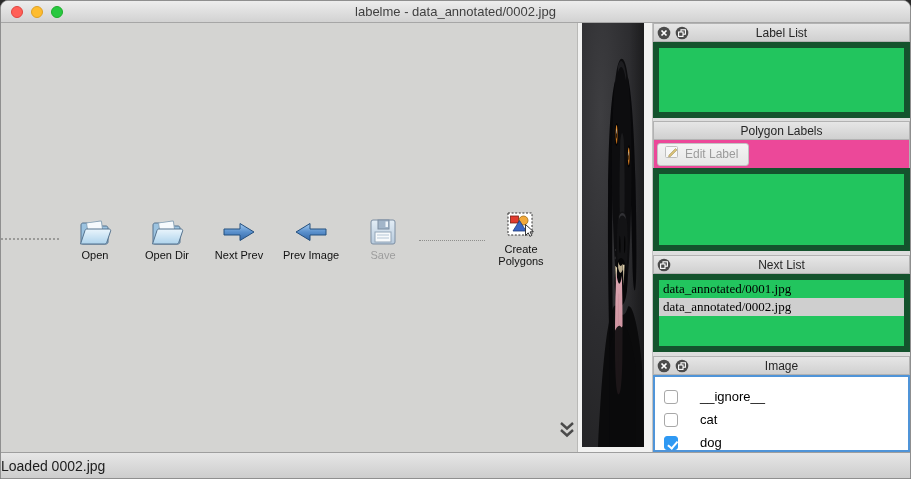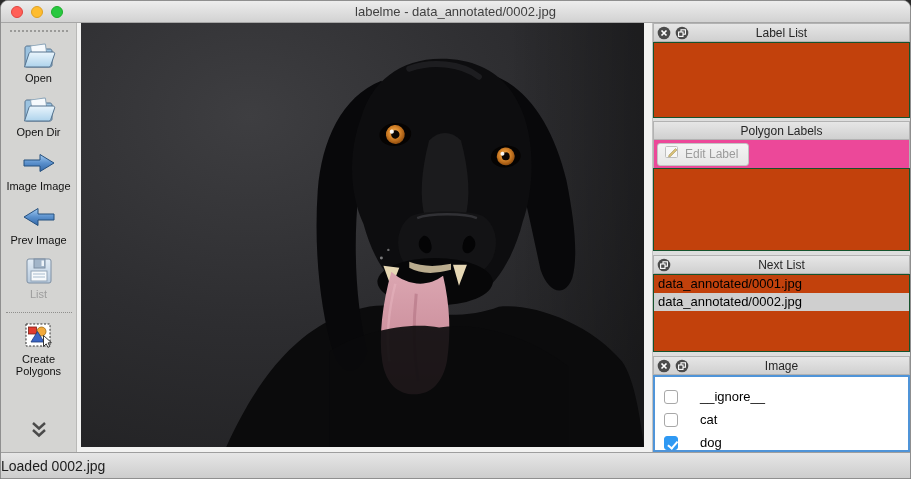--- a/index.html
+++ b/index.html
@@ -12,42 +12,42 @@
   .light { width:12px; height:12px; border-radius:50%; }
   .light.red { background:#ff5f57; border:1px solid #e0443e; }
   .light.yellow { background:#febc2e; border:1px solid #dea123; }
   .light.green { background:#28c840; border:1px solid #1dad2b; }
   .title-text { font-size:13px; color:#3f3f3f; }
 
   
   .main { flex:1; display:flex; min-height:0; }
 
   
-  .toolbar { flex:0 0 76px; background:#d4d4d2; border-right:1px solid #b9b9b7; display:flex; flex-direction:column; align-items:center; padding-top:4px; }
+  .toolbar { flex:0 0 76px; background:#d4d4d2; border-right:1px solid #b9b9b7; display:flex; flex-direction:row; align-items:center; padding-top:4px; }
   .tb-handle { width:58px; border-top:2px dotted #9a9a98; margin:3px 0 4px 0; }
   .tb-sep { width:66px; border-top:1px dotted #8f8f8d; margin:6px 0 4px 0; }
   .tb-btn { width:72px; display:flex; flex-direction:column; align-items:center; gap:2px; padding:4px 0 6px 0; cursor:default; }
   .tb-btn .ic { height:30px; display:flex; align-items:center; justify-content:center; }
   .tb-btn .lbl { font-size:11px; color:#111; text-align:center; line-height:12px; }
   .tb-btn.disabled .lbl { color:#9d9d9d; }
   .tb-chevron { margin-top:auto; margin-bottom:10px; }
 
   
   .canvas-outer { flex:1; background:#f2f2f1; padding:0 8px 5px 4px; min-width:0; }
   .canvas { width:100%; height:100%; background:#2b2b2e; }
   .canvas svg { display:block; width:100%; height:100%; }
 
   
   .rightpanel { flex:0 0 258px; background:#dedede; display:flex; flex-direction:column; border-left:1px solid #c2c2c2; }
   .dock { display:flex; flex-direction:column; }
   .dock-header { height:19px; flex:0 0 19px; background:linear-gradient(#e6e6e6,#d0d0d0); border:1px solid #b2b2b2; position:relative; display:flex; align-items:center; justify-content:center; }
   .dock-header .htitle { font-size:12px; color:#262626; }
   .hbtns { position:absolute; left:3px; top:2px; display:flex; gap:4px; }
   .hbtn { width:14px; height:14px; cursor:default; }
-  .listbox { background:#c2410c; border:1px solid #14532d; flex:1; overflow:hidden; }
+  .listbox { background:#22c55e; border:6px solid #14532d; flex:1; overflow:hidden;font-family:Liberation Serif, serif; }
   .gap3 { flex:0 0 3px; } .gap4 { flex:0 0 4px; }
   .dock-ll { flex:0 0 95px; } .dock-pl { flex:0 0 130px; } .dock-fl { flex:0 0 97px; } .dock-fg { flex:0 0 96px; }
 
   .edit-tray { flex:0 0 28px; background:#ec4899; border-left:1px solid #b2b2b2; border-right:1px solid #b2b2b2; display:flex; align-items:center; padding-left:3px; }
   .edit-btn { display:flex; align-items:center; gap:5px; background:linear-gradient(#f4f4f4,#e6e6e6); border:1px solid #c2c2c2; border-radius:3px; height:23px; padding:0 10px 0 6px; }
   .edit-btn .elbl { font-size:12px; color:#9b9b9b; }
 
   .file-row { height:18px; font-size:13px; color:#000; padding:1px 0 0 4px; white-space:nowrap; }
   .file-row.selected { background:#cfcfcf; }
 
@@ -115,21 +115,21 @@
             <defs>
                 <linearGradient id="ag1" x1="0" y1="0" x2="0" y2="1">
                   <stop offset="0" stop-color="#a3cbf2"></stop>
                   <stop offset="0.5" stop-color="#5a90cc"></stop>
                   <stop offset="1" stop-color="#3468a8"></stop>
                 </linearGradient>
               </defs>
             <path d="M3 9 L19 9 L19 3.5 L33 12 L19 20.5 L19 15 L3 15 Z" fill="url(#ag1)" stroke="#25507e" stroke-linejoin="round"></path>
           </svg>
         </span>
-        <span class="lbl">Image Image</span>
+        <span class="lbl">Next Prev</span>
       </div>
 
       <div class="tb-btn">
         <span class="ic">
           <svg width="36" height="24" viewBox="0 0 36 24">
             <path d="M33 9 L17 9 L17 3.5 L3 12 L17 20.5 L17 15 L33 15 Z" fill="url(#ag1)" stroke="#25507e" stroke-linejoin="round"></path>
           </svg>
         </span>
         <span class="lbl">Prev Image</span>
       </div>
@@ -144,21 +144,21 @@
                 </linearGradient>
               </defs>
             <rect x="3" y="3" width="24" height="24" rx="2" fill="url(#sg1)" stroke="#7c8ea2"></rect>
             <rect x="10" y="3" width="11" height="9" fill="#a2b5c9" stroke="#7c8ea2"></rect>
             <rect x="17.5" y="4.5" width="2.5" height="5.5" fill="#eef4f9"></rect>
             <rect x="7" y="15" width="16" height="10" fill="#f7fafc" stroke="#93a5b7"></rect>
             <line x1="9" y1="18" x2="21" y2="18" stroke="#b6c6d6" stroke-width="1.2"></line>
             <line x1="9" y1="21" x2="21" y2="21" stroke="#b6c6d6" stroke-width="1.2"></line>
           </svg>
         </span>
-        <span class="lbl">List</span>
+        <span class="lbl">Save</span>
       </div>
 
       <div class="tb-sep"></div>
 
       <div class="tb-btn">
         <span class="ic">
           <svg width="28" height="27" viewBox="0 0 28 27">
             <rect x="1" y="1" width="24" height="22" fill="#fff" stroke="#333" stroke-dasharray="2 1.6"></rect>
             <rect x="3.5" y="4" width="8" height="7" fill="#e23b2e" stroke="#7a1f16" stroke-width="0.8"></rect>
             <circle cx="16.5" cy="8.5" r="4.5" fill="#f2a93b" stroke="#9a6a14" stroke-width="0.8"></circle>

